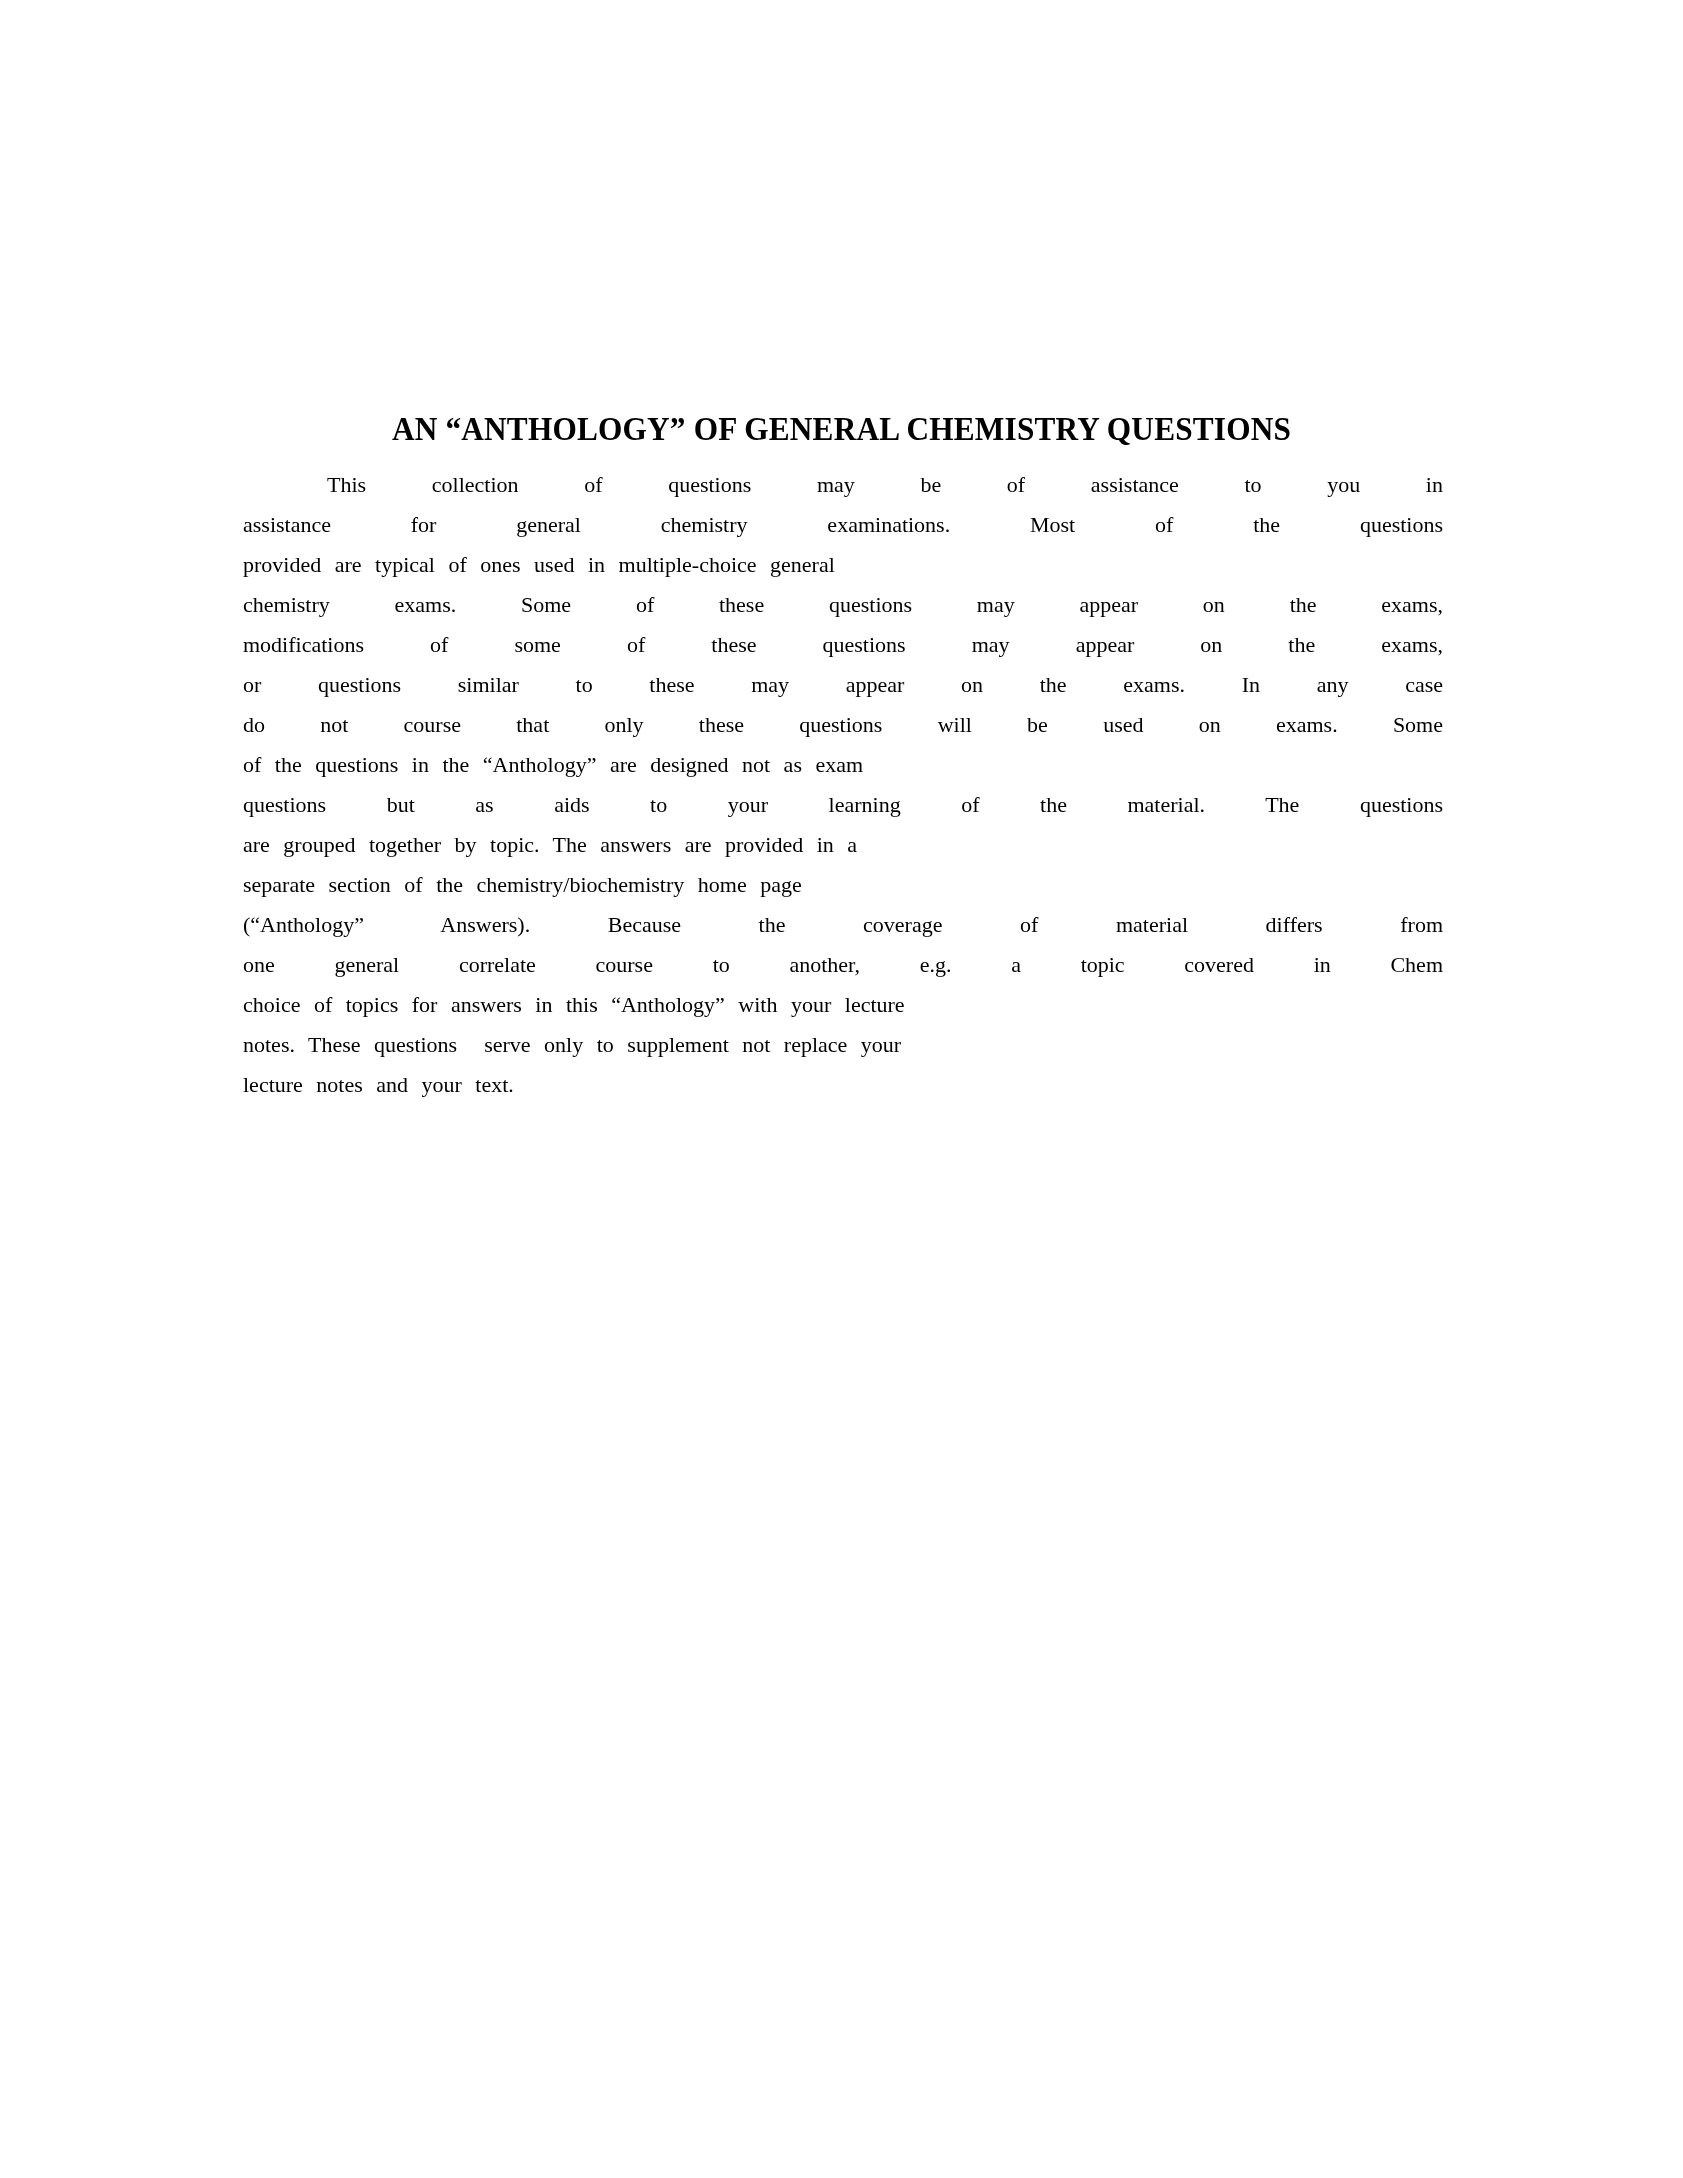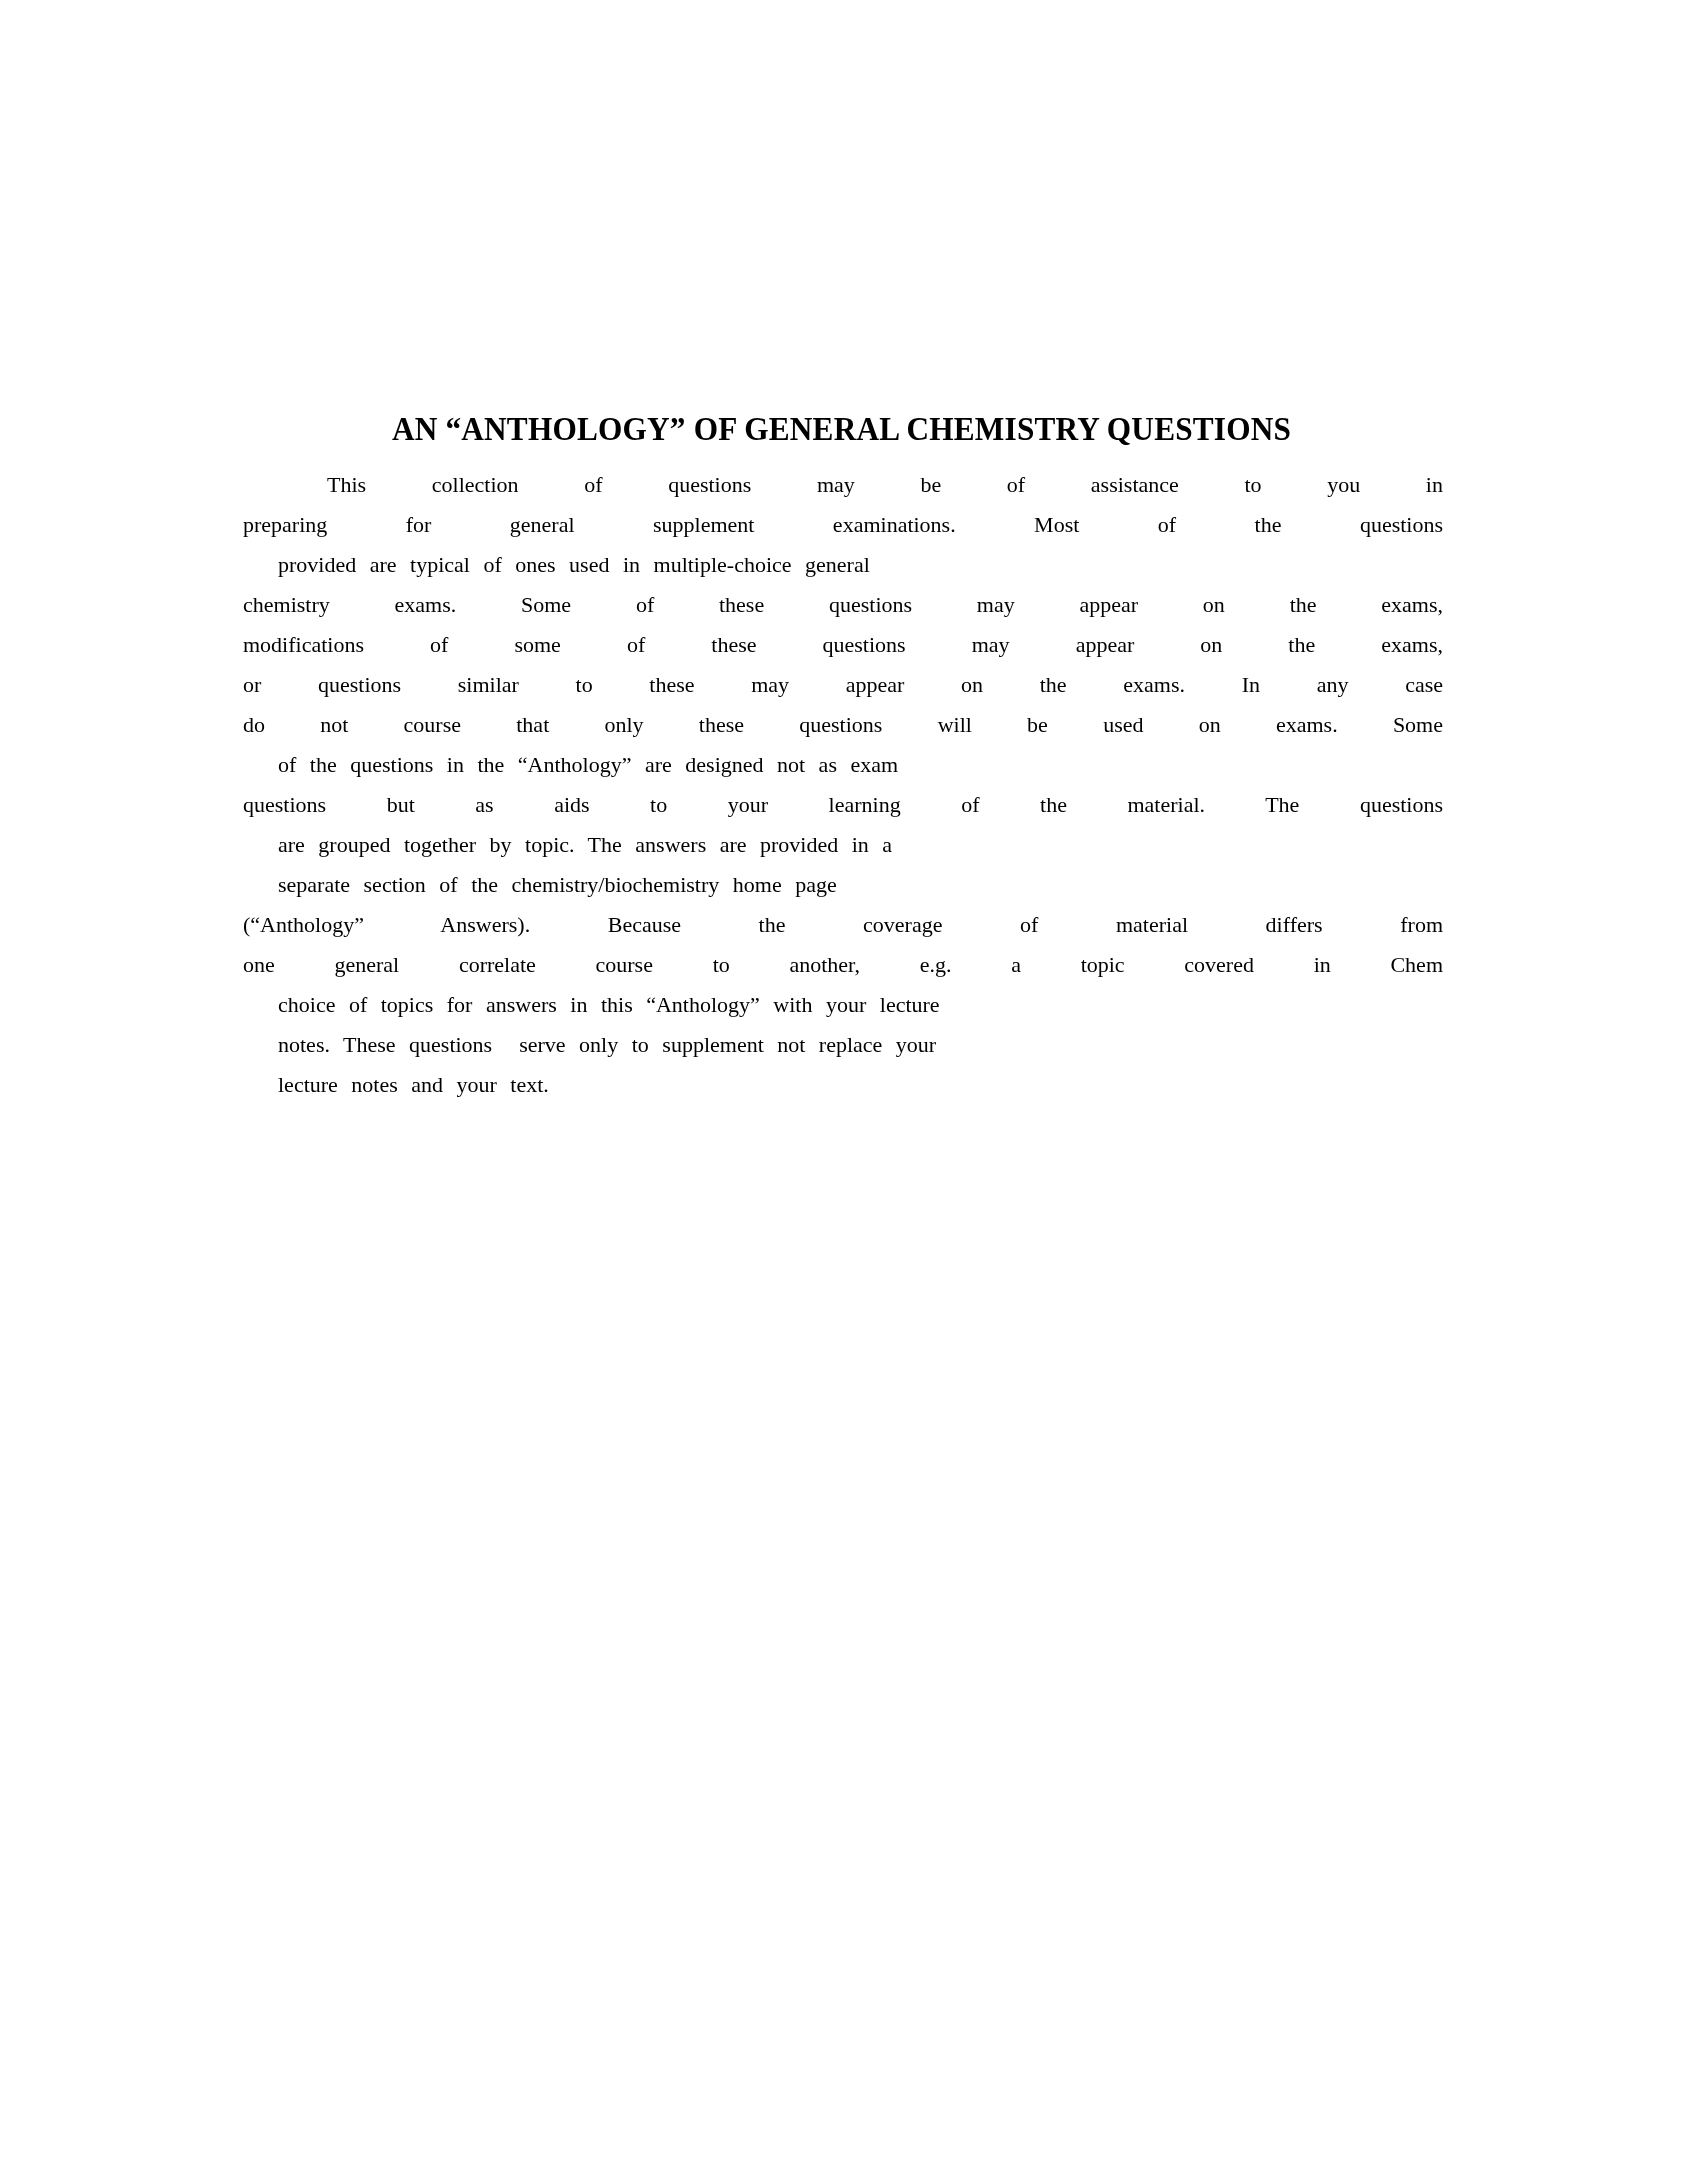--- a/index.html
+++ b/index.html
@@ -60,42 +60,41 @@
     white-space: normal;
     word-spacing: 0px;
   }
   .body-line.just > span {
     display: inline;
   }
 
   
   .body-line.loose {
     word-spacing: 8px;
-    margin-left: 35px;
   }
   .body-line.indent {
     padding-left: 84px;
   }
 
   .dbl-space {
     white-space: pre;
   }
 </style>
 </head>
 <body>
 
 <div class="page">
 
   <h1 class="doc-title">AN “ANTHOLOGY” OF GENERAL CHEMISTRY QUESTIONS</h1>
 
   <div class="body-block">
 
     <span class="body-line just indent"><span>This collection of questions may be of assistance to you in</span></span>
 
-    <span class="body-line just"><span>preparing for general supplement examinations. Most of the questions</span></span>
+    <span class="body-line just"><span>assistance for general chemistry examinations. Most of the questions</span></span>
 
     <span class="body-line loose">provided are typical of ones used in multiple-choice general</span>
 
     <span class="body-line just"><span>chemistry exams. Some of these questions may appear on the exams,</span></span>
 
     <span class="body-line just"><span>modifications of some of these questions may appear on the exams,</span></span>
 
     <span class="body-line just"><span>or questions similar to these may appear on the exams. In any case</span></span>
 
     <span class="body-line just"><span>do not course that only these questions will be used on exams. Some</span></span>

